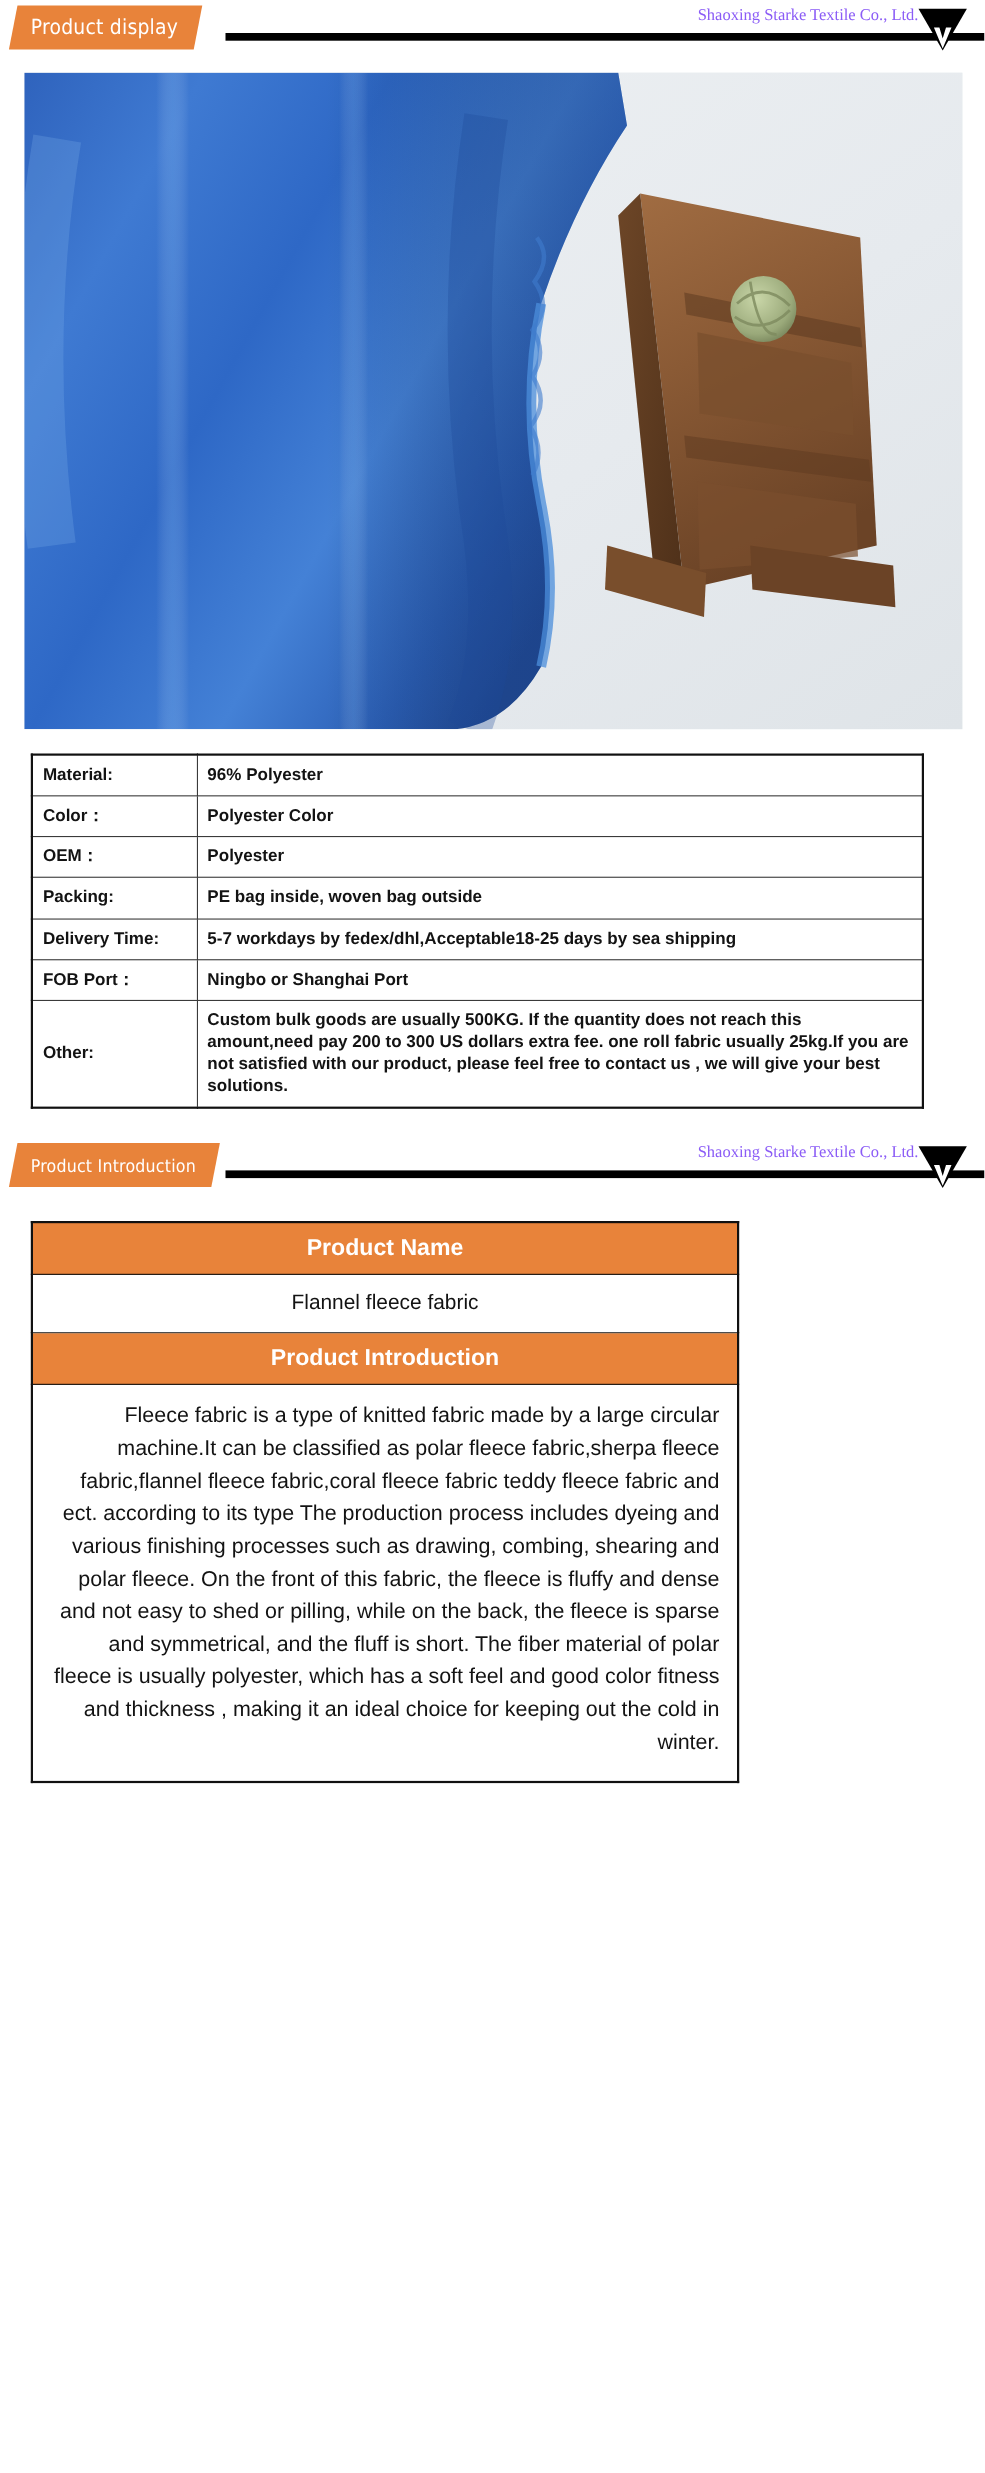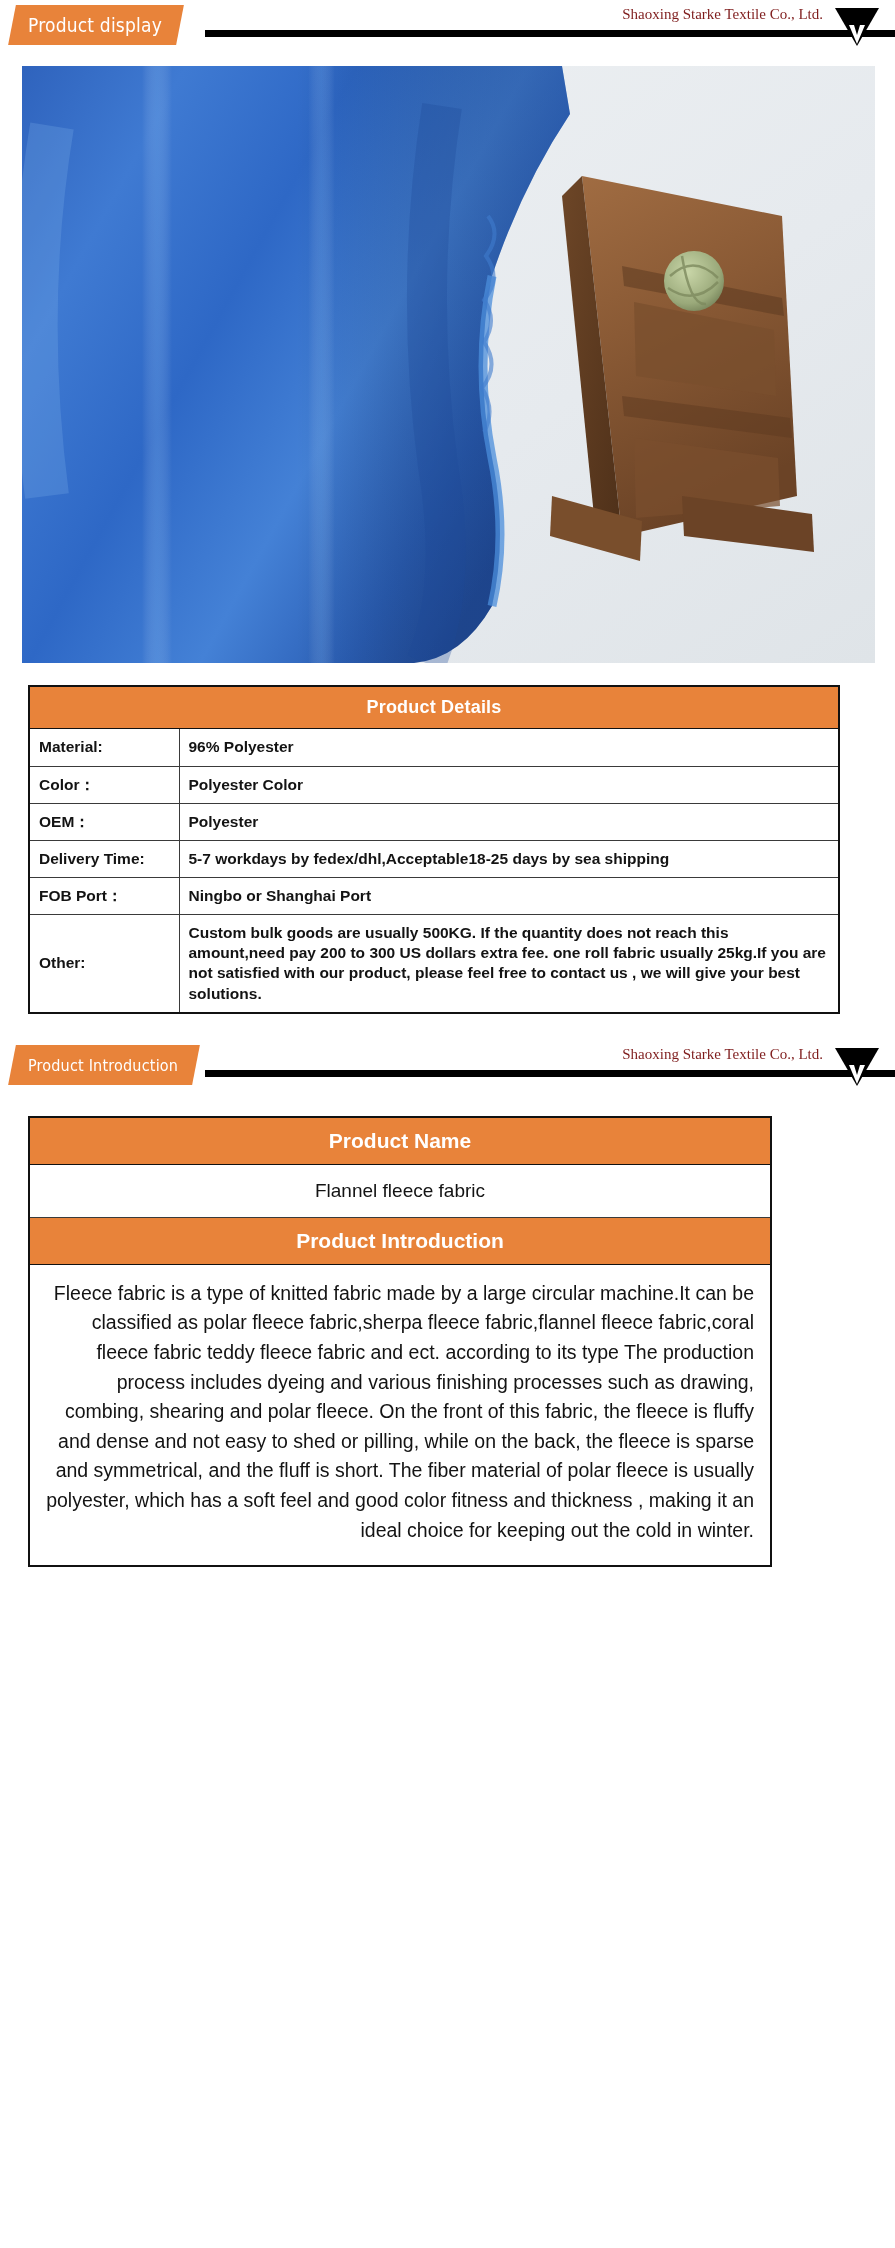--- a/index.html
+++ b/index.html
@@ -43,25 +43,25 @@
     position: absolute;
     left: 205px;
     right: 0;
     top: 30px;
     height: 7px;
     background: #000000;
     z-index: 1;
   }
   .banner-company {
     position: absolute;
-    right: 72px;
+    right: 60px;
     top: 6px;
     font-family: "Liberation Serif", serif;
     font-size: 15px;
-    color: #7f1d1d;
+    color: #8b5cf6;
     white-space: nowrap;
     z-index: 2;
   }
   .banner-logo {
     position: absolute;
     right: 10px;
     top: 2px;
     width: 56px;
     height: 48px;
     z-index: 4;
@@ -102,21 +102,21 @@
     font-size: 18px;
     font-weight: bold;
     letter-spacing: .2px;
     padding: 9px 6px;
     border-color: #111111;
   }
   .tbl col.k { width: 150px; }
 
   
   .tbl2 {
-    width: 744px;
+    width: 644px;
     margin: 24px 0 0 28px;
     border-collapse: collapse;
     border: 2px solid #111111;
     table-layout: fixed;
   }
   .tbl2 td {
     border: 1px solid #3a3a3a;
     color: #131313;
   }
   .tbl2 .hdr {
@@ -229,33 +229,34 @@
   </svg>
 </div>
 
 <table class="tbl">
   <colgroup>
       <col class="k">
       <col>
     </colgroup>
   <tbody>
     <tr>
-      <th class="hdr" colspan="2">Product Details</th>
-    </tr>
-    <tr>
       <td>Material:</td>
       <td>96% Polyester</td>
     </tr>
     <tr>
       <td>Color：</td>
       <td>Polyester Color</td>
     </tr>
     <tr>
       <td>OEM：</td>
       <td>Polyester</td>
+    </tr>
+    <tr>
+      <td>Packing:</td>
+      <td>PE bag inside, woven bag outside</td>
     </tr>
     <tr>
       <td>Delivery Time:</td>
       <td>5-7 workdays by fedex/dhl,Acceptable18-25 days by sea shipping</td>
     </tr>
     <tr>
       <td>FOB Port：</td>
       <td>Ningbo or Shanghai Port</td>
     </tr>
     <tr>

